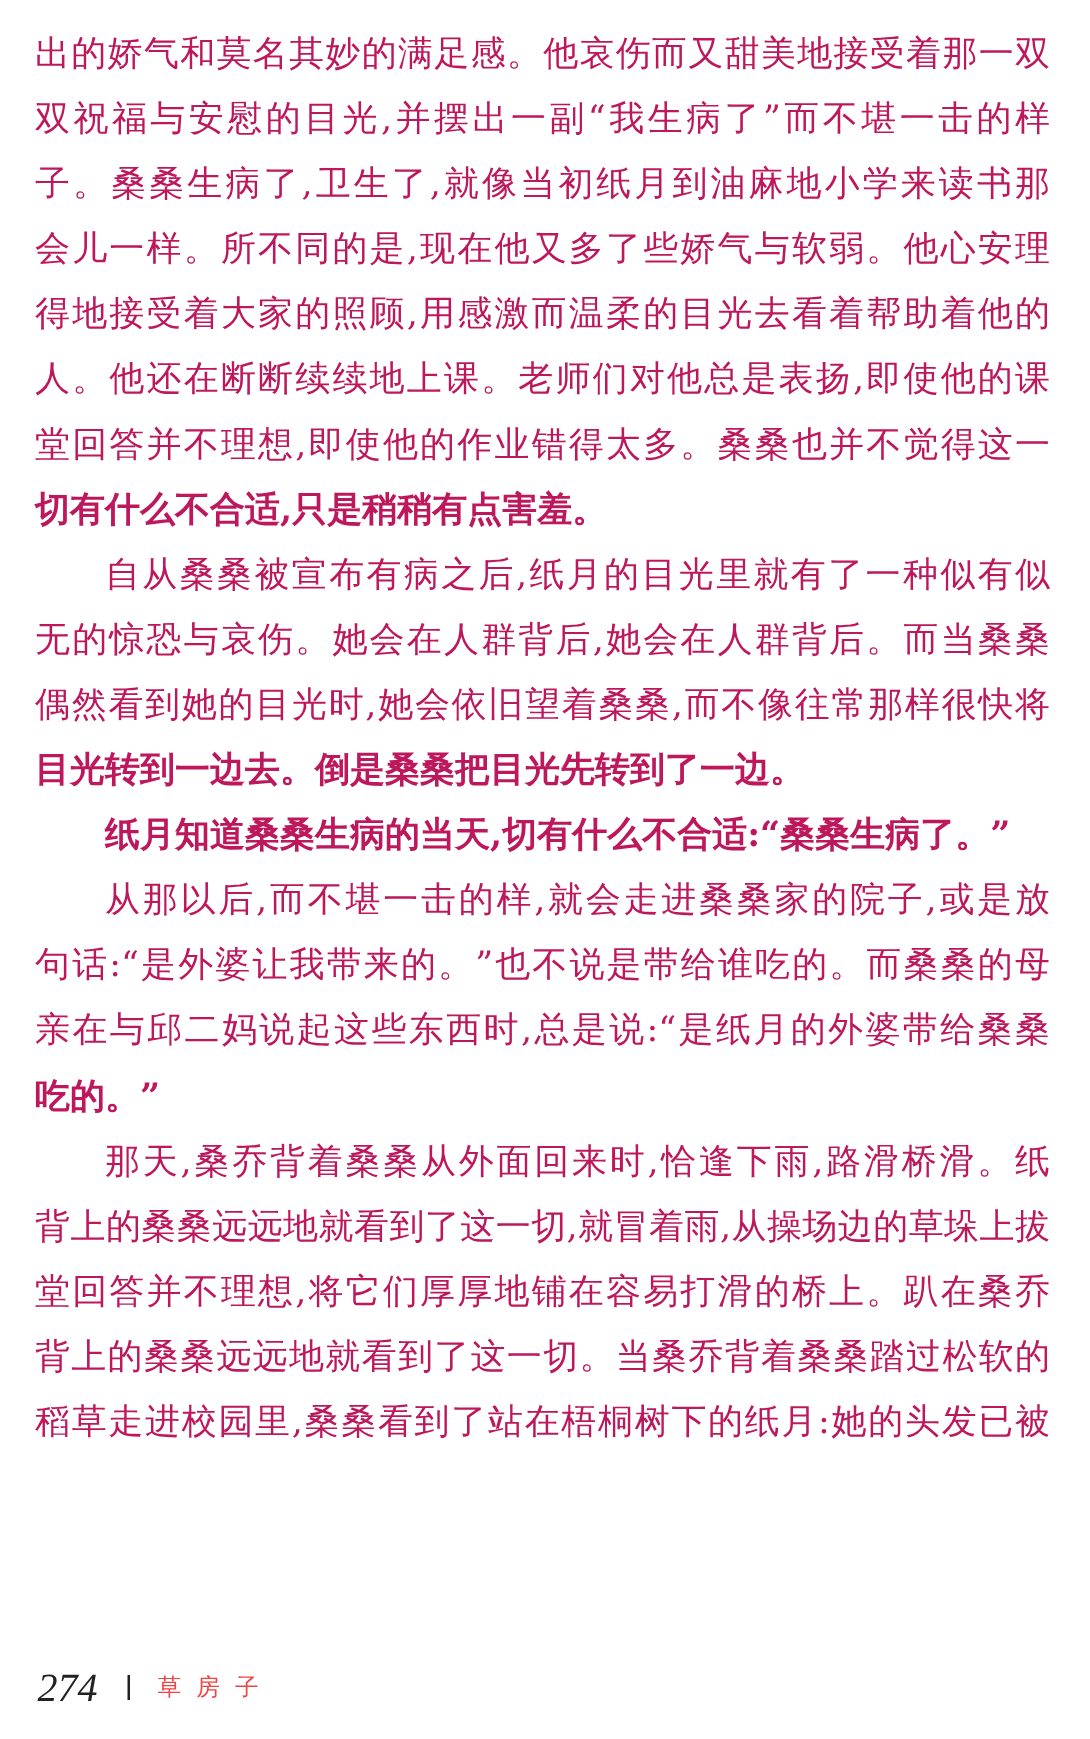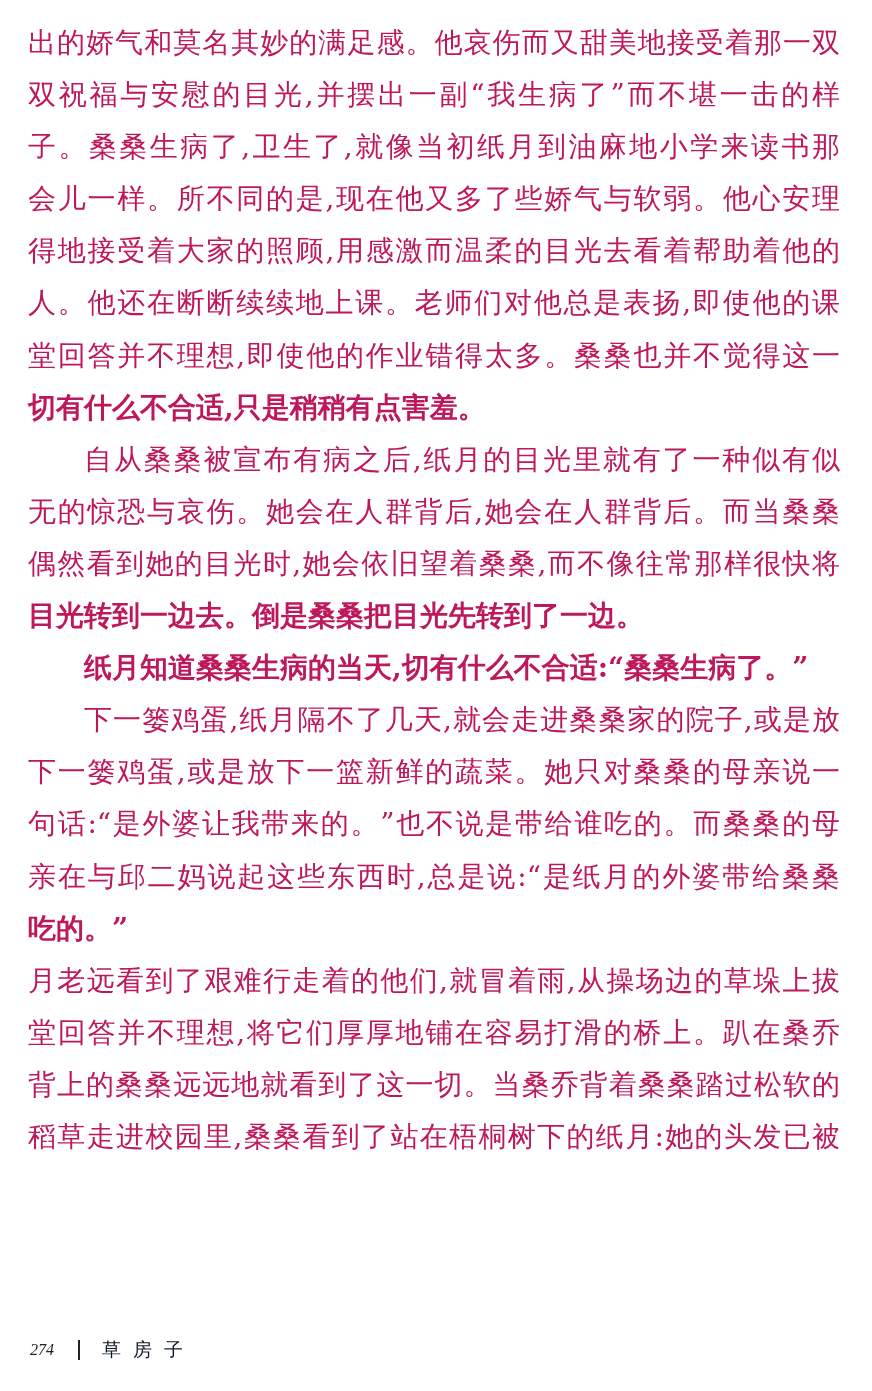--- a/index.html
+++ b/index.html
@@ -10,47 +10,47 @@
     font-size: 28px; line-height: 52.1px; color: #be185d;
     letter-spacing: 0px;
   }
   .line { display: block; white-space: nowrap; height: 52.1px; text-align: justify; text-align-last: justify; }
   .line.last { text-align-last: left; font-weight: bold; }
   .line.indent { padding-left: 56px; }
   .footer {
     position: absolute; left: 30px; top: 1333px; height: 34px;
     display: flex; align-items: center; color: #222;
   }
-  .page-num { font-family: "Liberation Serif", serif; font-style: italic; font-size: 16px; margin-right: 24px; }
+  .page-num { font-family: "Liberation Serif", serif; font-style: italic; font-size: 32px; margin-right: 24px; }
   .divider { width: 2px; height: 20px; background: #222; margin-right: 22px; }
-  .book-title { font-family: "DejaVu Sans", sans-serif; font-size: 19px; letter-spacing: 12px; color: #0f172a; }
+  .book-title { font-family: "DejaVu Sans", sans-serif; font-size: 19px; letter-spacing: 12px; color: #ef4444; }
 </style>
 </head>
 <body>
 
 <div class="page" id="page-body">
     <span class="line">出的娇气和莫名其妙的满足感。他哀伤而又甜美地接受着那一双</span>
     <span class="line">双祝福与安慰的目光,并摆出一副“我生病了”而不堪一击的样</span>
     <span class="line">子。桑桑生病了,卫生了,就像当初纸月到油麻地小学来读书那</span>
     <span class="line">会儿一样。所不同的是,现在他又多了些娇气与软弱。他心安理</span>
     <span class="line">得地接受着大家的照顾,用感激而温柔的目光去看着帮助着他的</span>
     <span class="line">人。他还在断断续续地上课。老师们对他总是表扬,即使他的课</span>
     <span class="line">堂回答并不理想,即使他的作业错得太多。桑桑也并不觉得这一</span>
     <span class="line last">切有什么不合适,只是稍稍有点害羞。</span>
     <span class="line indent">自从桑桑被宣布有病之后,纸月的目光里就有了一种似有似</span>
     <span class="line">无的惊恐与哀伤。她会在人群背后,她会在人群背后。而当桑桑</span>
     <span class="line">偶然看到她的目光时,她会依旧望着桑桑,而不像往常那样很快将</span>
     <span class="line last">目光转到一边去。倒是桑桑把目光先转到了一边。</span>
     <span class="line indent last">纸月知道桑桑生病的当天,切有什么不合适:“桑桑生病了。”</span>
-    <span class="line indent">下一篓鸡蛋,纸月隔不了几天,就会走进桑桑家的院子,或是放</span>
-    <span class="line">下一篓鸡蛋,或是放下一篮新鲜的蔬菜。她只对桑桑的母亲说一</span>
+    <span class="line indent">从那以后,而不堪一击的样,就会走进桑桑家的院子,或是放</span>
     <span class="line">句话:“是外婆让我带来的。”也不说是带给谁吃的。而桑桑的母</span>
     <span class="line">亲在与邱二妈说起这些东西时,总是说:“是纸月的外婆带给桑桑</span>
     <span class="line last">吃的。”</span>
-    <span class="line">月老远看到了艰难行走着的他们,就冒着雨,从操场边的草垛上拔</span>
+    <span class="line indent">那天,桑乔背着桑桑从外面回来时,恰逢下雨,路滑桥滑。纸</span>
+    <span class="line">背上的桑桑远远地就看到了这一切,就冒着雨,从操场边的草垛上拔</span>
     <span class="line">堂回答并不理想,将它们厚厚地铺在容易打滑的桥上。趴在桑乔</span>
     <span class="line">背上的桑桑远远地就看到了这一切。当桑乔背着桑桑踏过松软的</span>
     <span class="line">稻草走进校园里,桑桑看到了站在梧桐树下的纸月:她的头发已被</span>
   </div>
 
 <div class="footer">
   <span class="page-num">274</span>
   <span class="divider"></span>
   <span class="book-title">草房子</span>
 </div>

